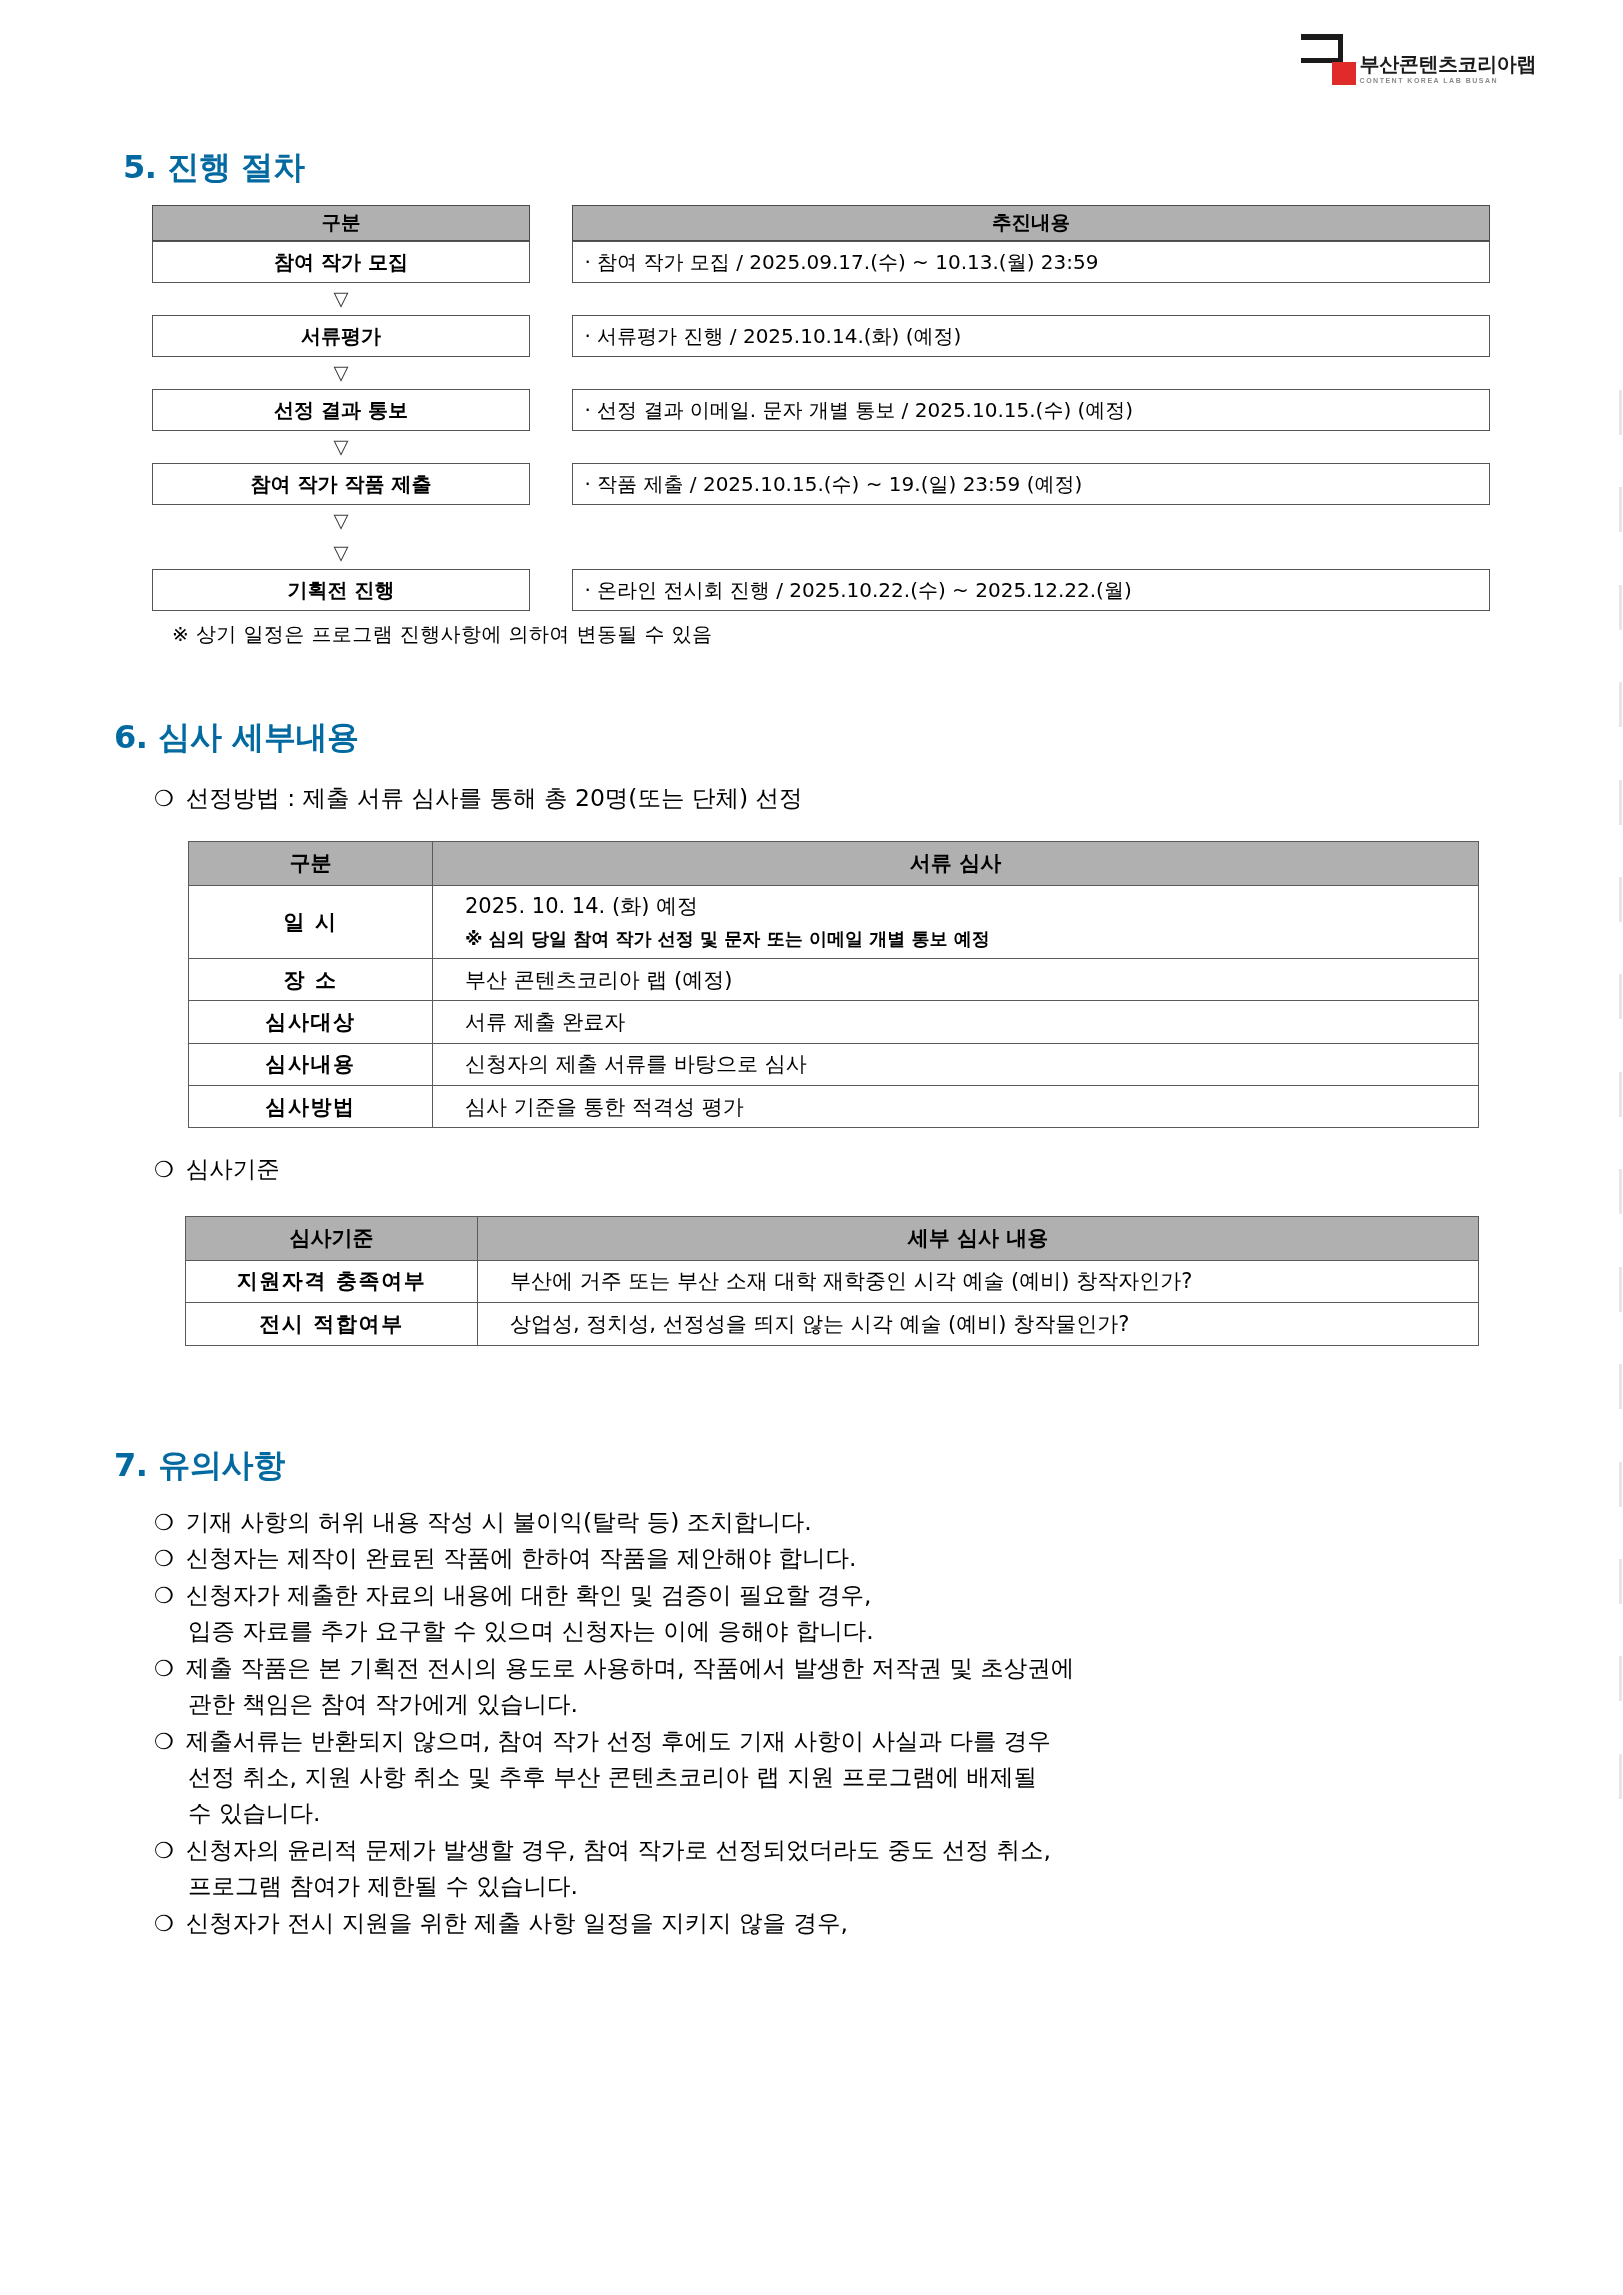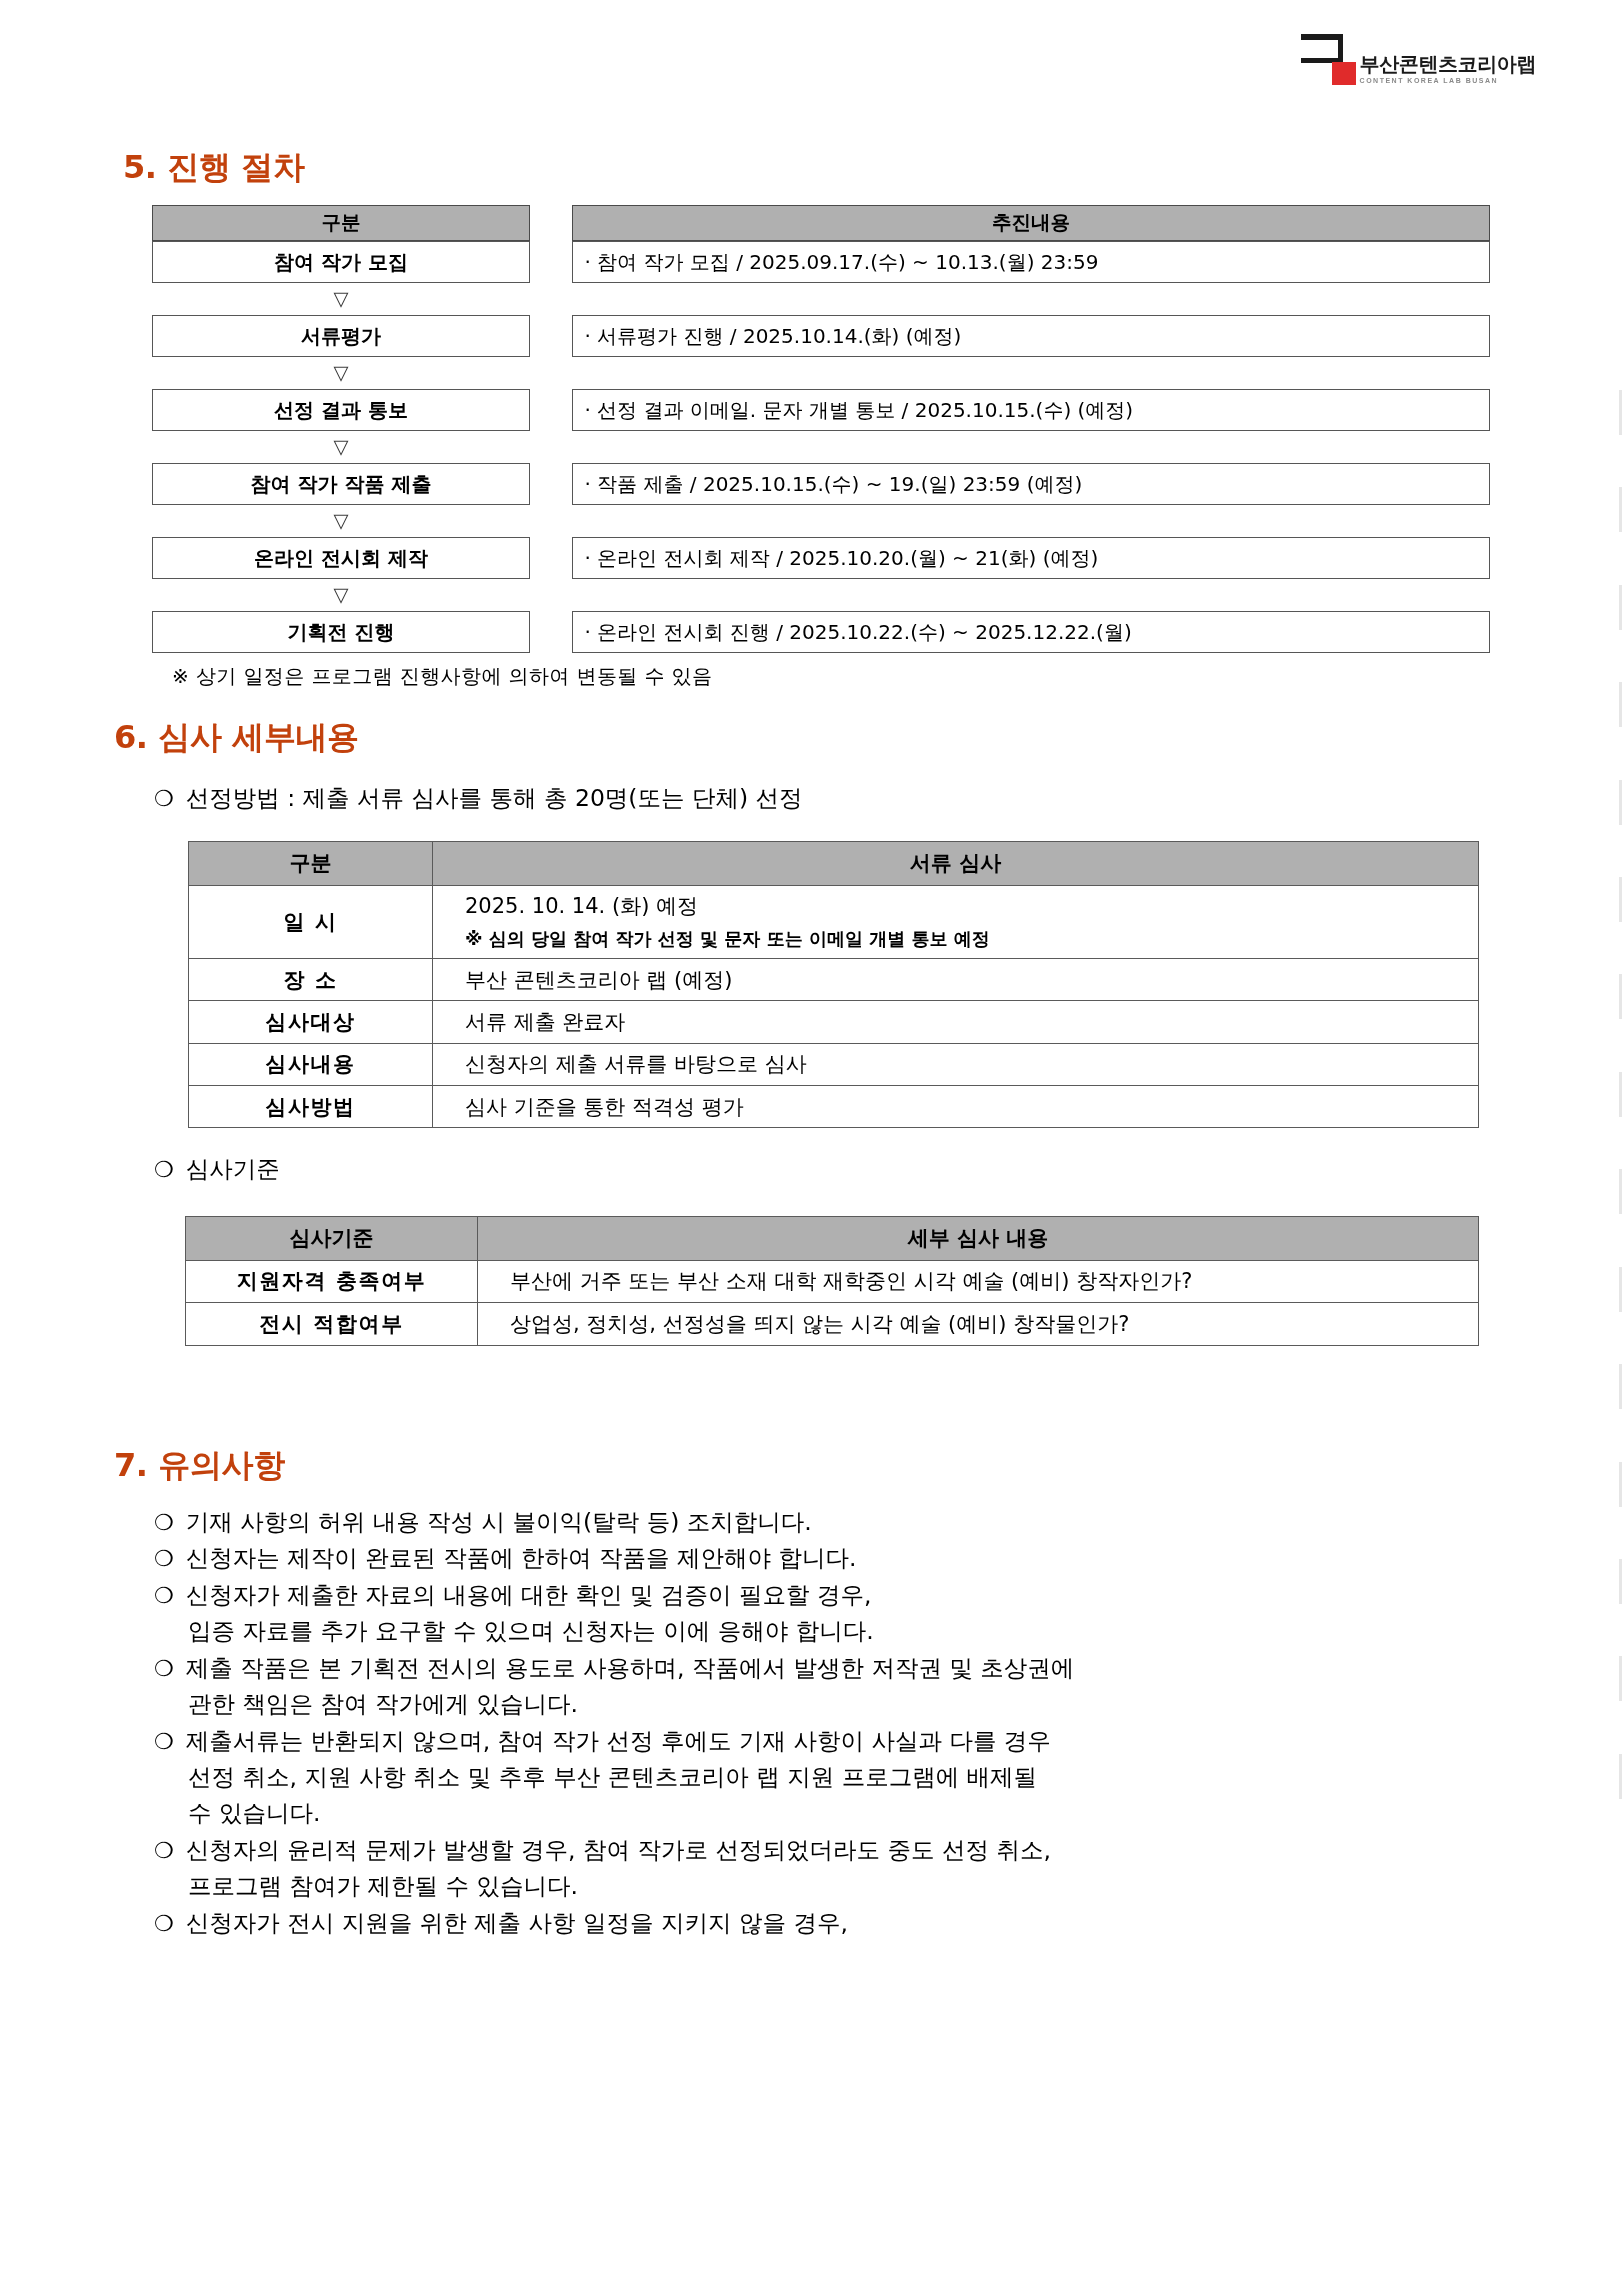--- a/index.html
+++ b/index.html
@@ -80,21 +80,21 @@
     margin-top: 3.2px;
     white-space: nowrap;
   }
 
   
   .section-heading {
     font-family: "DejaVu Sans", sans-serif;
     font-size: 32px;
     font-weight: 700;
     letter-spacing: -0.4px;
-    color: #c2410c;
+    color: #0369a1;
     margin: 0;
     white-space: nowrap;
   }
   #sec5-heading { position: absolute; left: 123px; top: 146px; }
   #sec6-heading { position: absolute; left: 114px; top: 716px; }
   #sec7-heading { position: absolute; left: 114px; top: 1444px; }
 
   
   .flow {
     position: absolute;
@@ -312,28 +312,20 @@
     <div class="flow-row">
       <div class="flow-left">
         <div class="cellbox center">참여 작가 작품 제출</div>
       </div>
       <div class="flow-right">
         <div class="cellbox left">· 작품 제출 / 2025.10.15.(수) ~ 19.(일) 23:59 (예정)</div>
       </div>
     </div>
     <div class="arrow-row">▽</div>
 
-    <div class="flow-row">
-      <div class="flow-left">
-        <div class="cellbox center">온라인 전시회 제작</div>
-      </div>
-      <div class="flow-right">
-        <div class="cellbox left">· 온라인 전시회 제작 / 2025.10.20.(월) ~ 21(화) (예정)</div>
-      </div>
-    </div>
     <div class="arrow-row">▽</div>
 
     <div class="flow-row">
       <div class="flow-left">
         <div class="cellbox center">기획전 진행</div>
       </div>
       <div class="flow-right">
         <div class="cellbox left">· 온라인 전시회 진행 / 2025.10.22.(수) ~ 2025.12.22.(월)</div>
       </div>
     </div>

